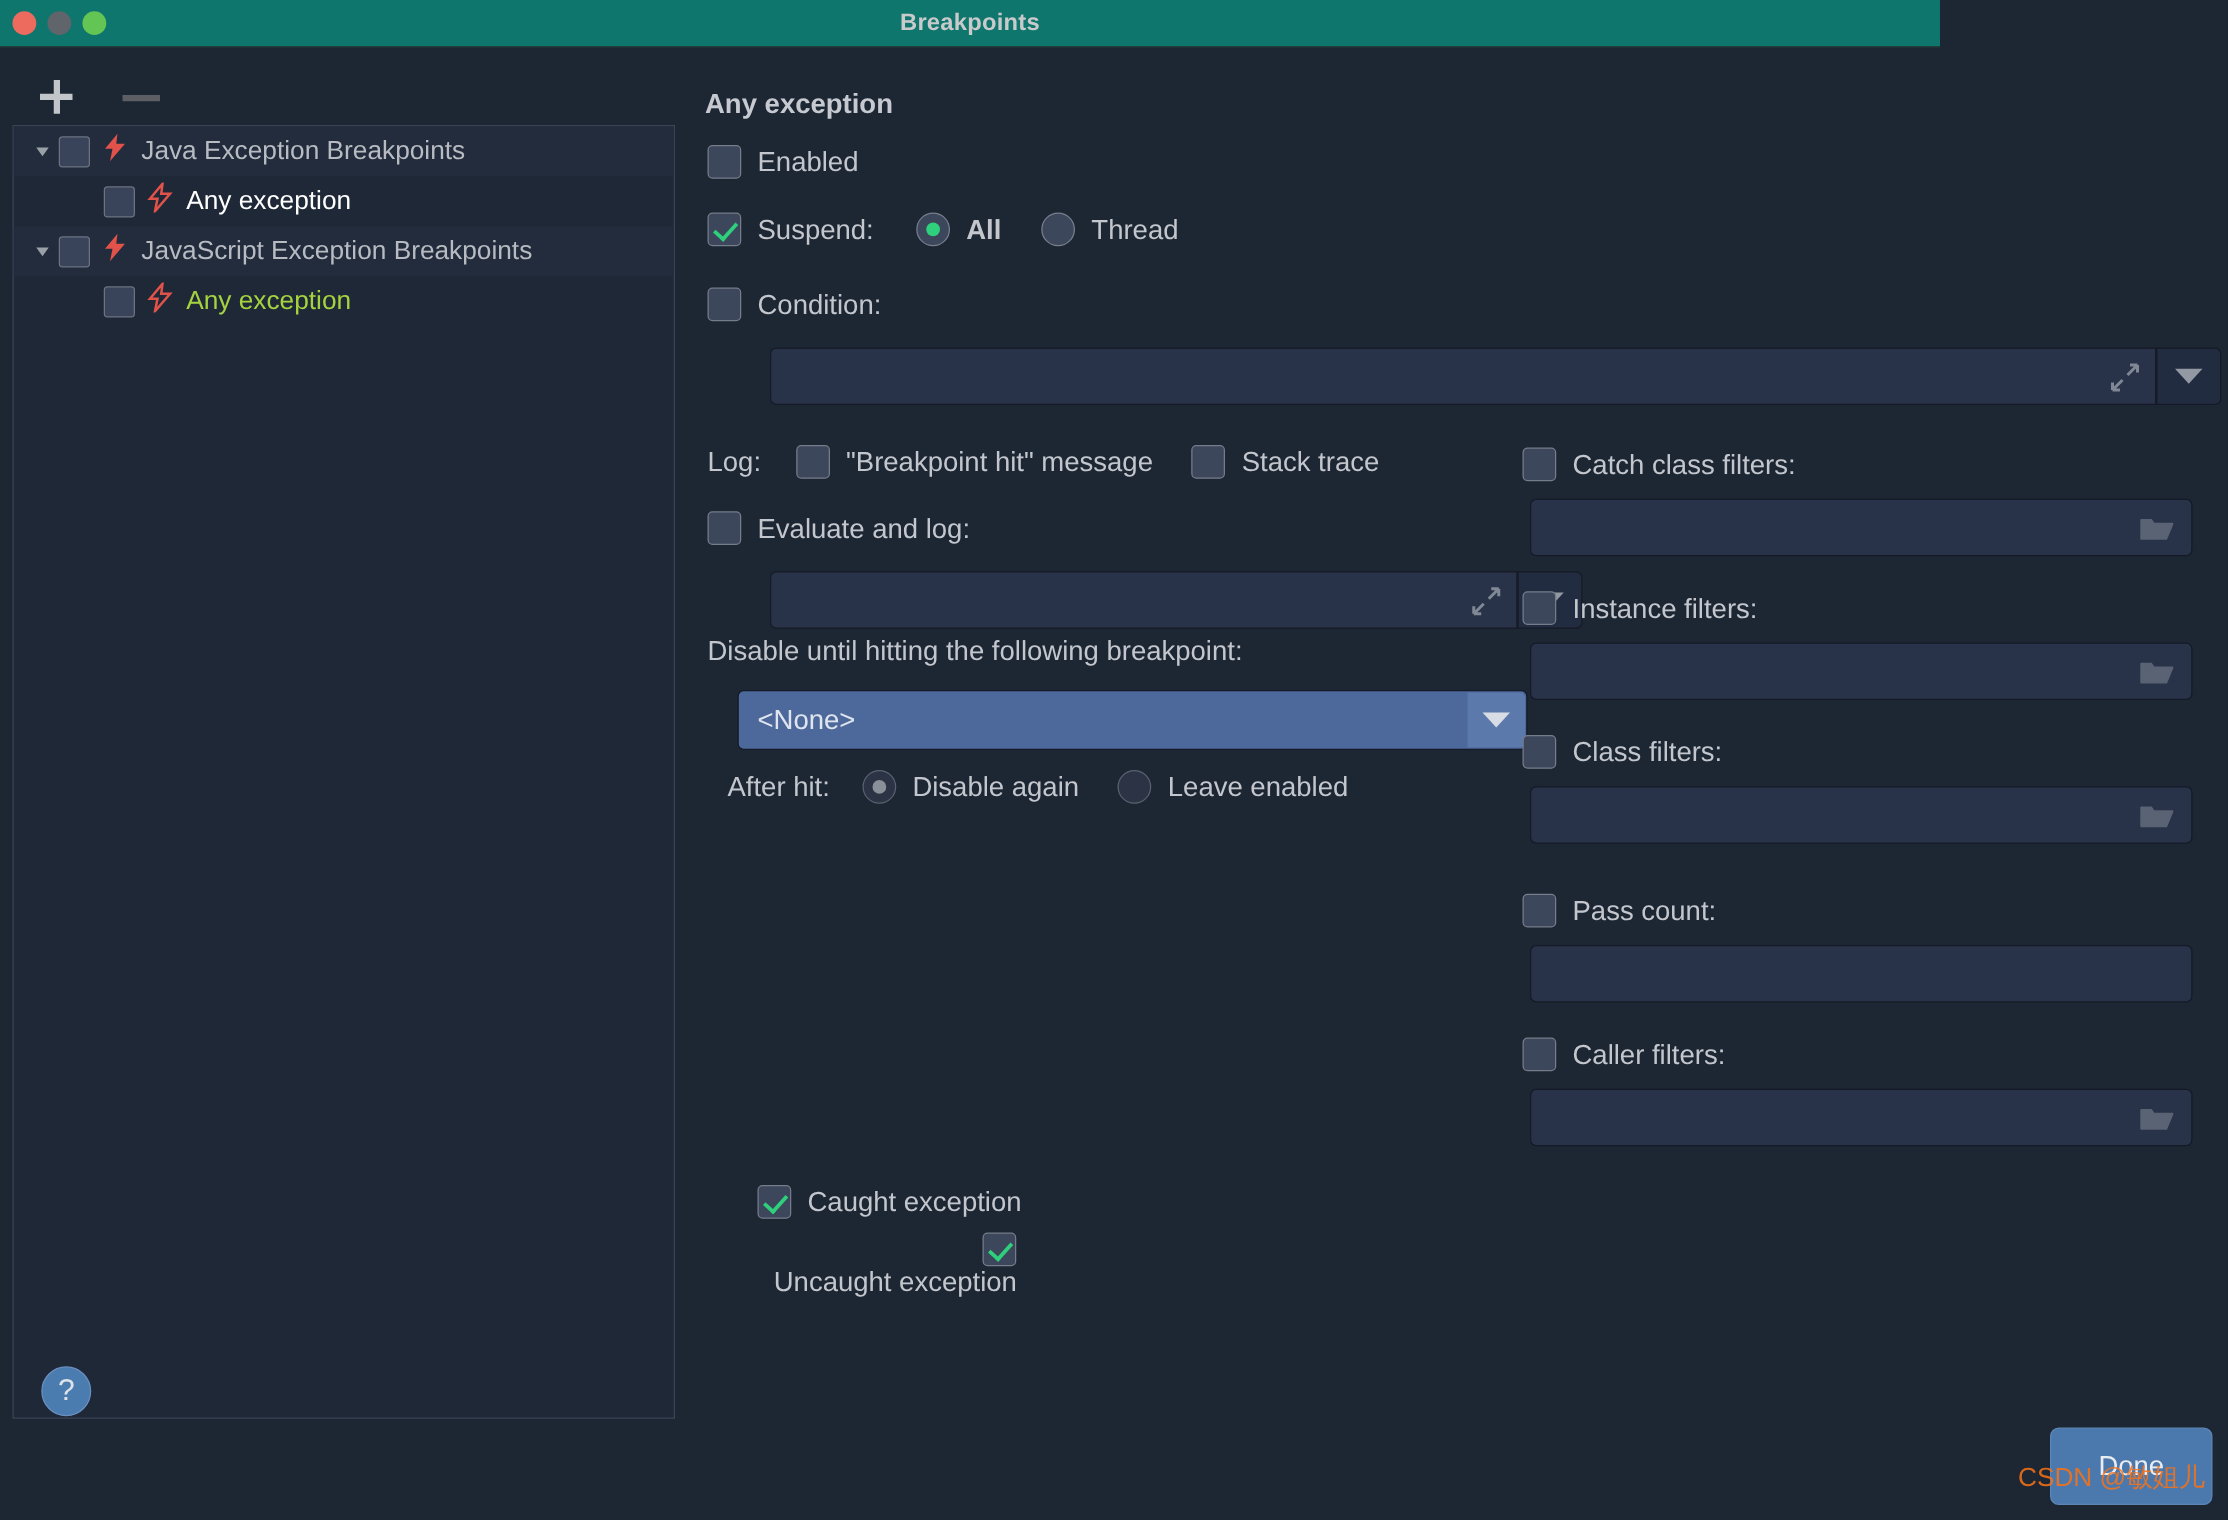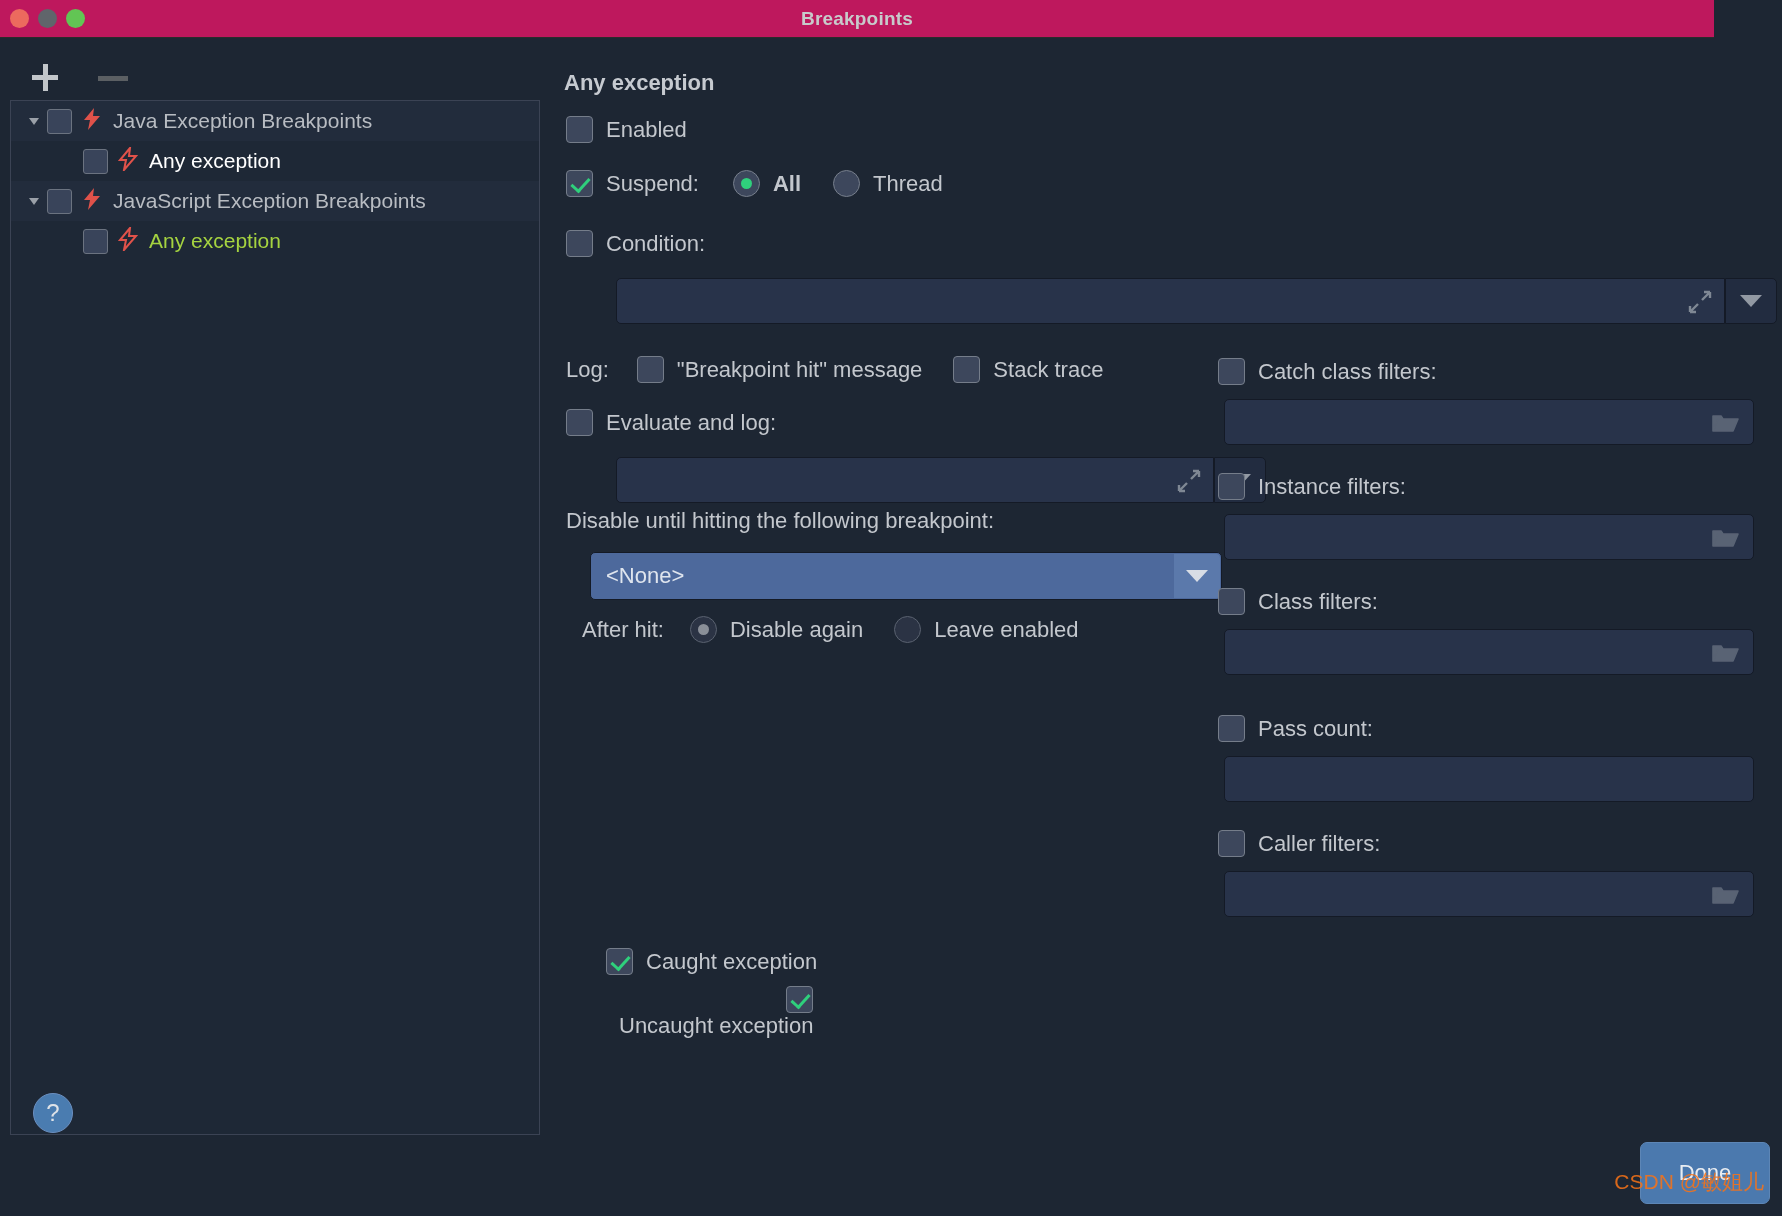--- a/index.html
+++ b/index.html
@@ -11,22 +11,22 @@
   }
   body {
     background: #1d2633;
     color: #c9ccd1;
     -webkit-font-smoothing: antialiased;
   }
 
   
   .titlebar {
     position: absolute; top: 0; left: 0;
-    width: 1714px; height: 38px;
-    background: #be185d;
+    width: 1552px; height: 38px;
+    background: #0f766e;
     border-bottom: 1px solid #2b2b2b;
     display: flex; align-items: center;
   }
   .traffic { position: absolute; left: 10px; top: 9px; display: flex; gap: 9px; }
   .light { width: 19px; height: 19px; border-radius: 50%; }
   .light.red { background: #ec6a5e; }
   .light.yellow { background: #60656b; }
   .light.green { background: #62c554; }
   .titlebar-title {
     width: 100%; text-align: center;

